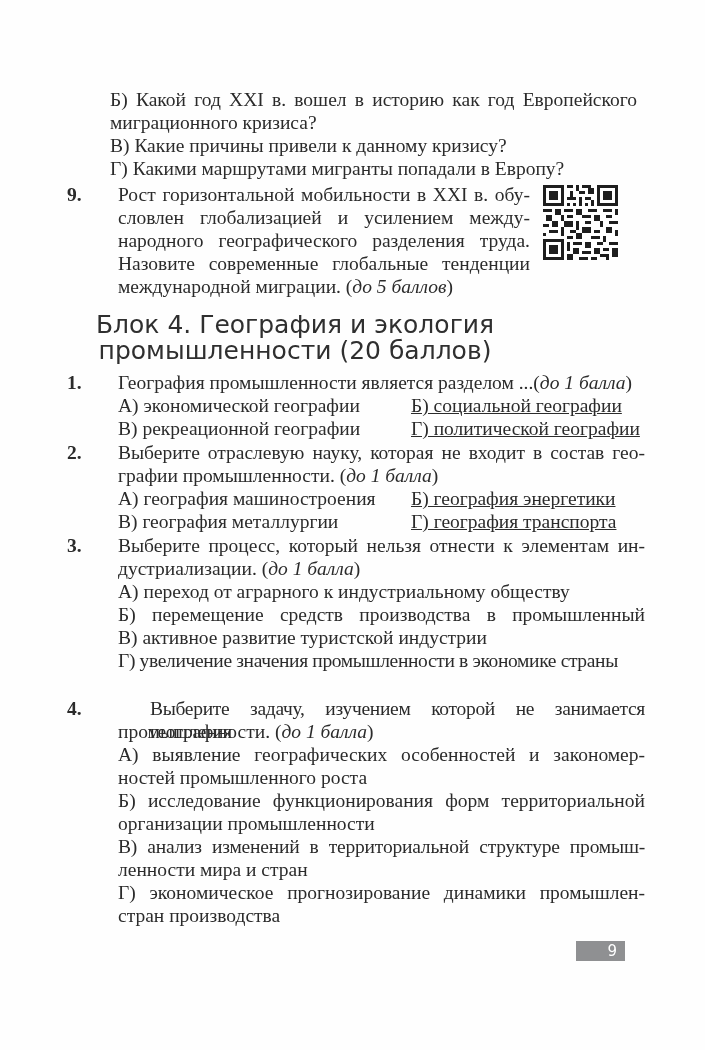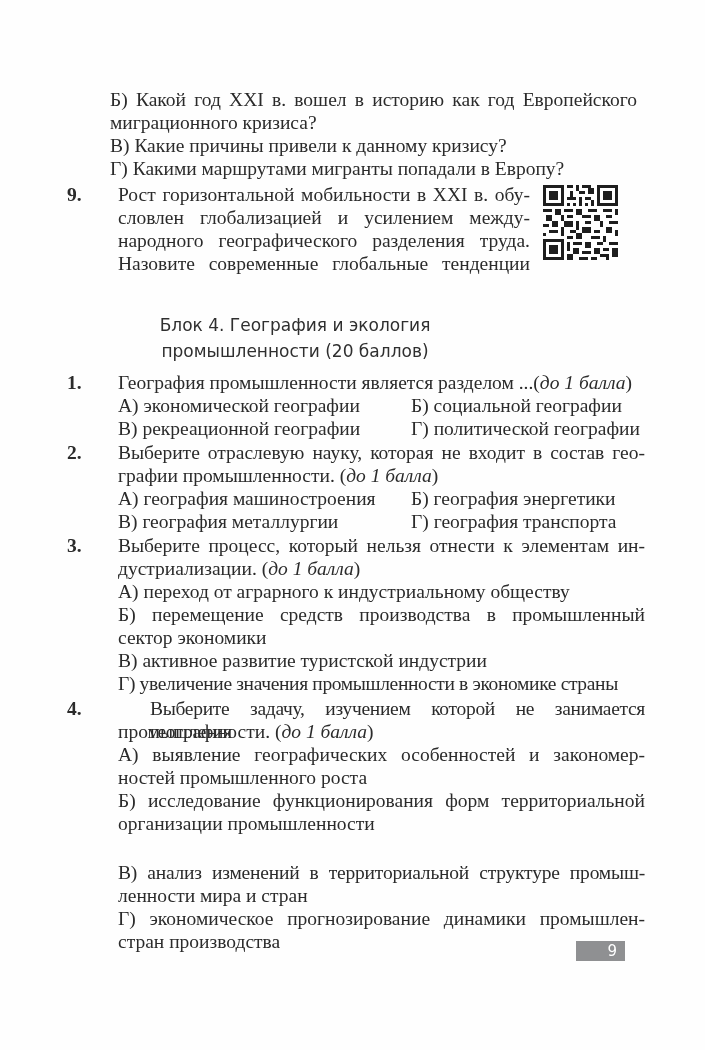--- a/index.html
+++ b/index.html
@@ -18,26 +18,26 @@
     .just { text-align: justify; text-align-last: justify; white-space: normal; }
     .item { position: absolute; left: 67px; width: 560px; }
     .num {
       position: absolute; left: 0; top: 0;
       font-weight: bold; width: 30px;
     }
     .body { position: absolute; left: 51px; width: 527px; }
     .ital { font-style: italic; }
     .row { display: flex; height: 23px; white-space: nowrap; align-items: center; }
     .col1 { width: 293px; }
-    .col2 { flex: 1; }
+    .col2 { flex: 1; text-decoration: underline; }
     .heading {
       position: absolute; left: 0; width: 590px; top: 312px;
       text-align: center;
       font-family: "DejaVu Sans", "Liberation Sans", sans-serif;
-      font-size: 17px; line-height: 26px; color: #2f2f2f;
+      font-size: 25px; line-height: 26px; color: #2f2f2f;
     }
     .qr {
       position: absolute; left: 543px; top: 185px; width: 75px; height: 75px;
     }
     .pagenum {
       position: absolute; left: 576px; top: 941px; width: 49px; height: 20px;
       background: #8f9092; color: #ffffff;
       font-family: "DejaVu Sans", "Liberation Sans", sans-serif;
       font-size: 15px; line-height: 20px; text-align: right; padding-right: 8px;
     }
@@ -54,20 +54,21 @@
     <span class="line">Г) Какими маршрутами мигранты попадали в Европу?</span>
   </div>
 
   <div class="item" style="top:183px;">
     <span class="num">9.</span>
     <div class="body" style="width:412px;">
       <span class="line just">Рост горизонтальной мобильности в XXI в. обу-</span>
       <span class="line just">словлен глобализацией и усилением между-</span>
       <span class="line just">народного географического разделения труда.</span>
       <span class="line just">Назовите современные глобальные тенденции</span>
+      <span class="line"><span>международной миграции.</span> (<span class="ital">до 5 баллов</span>)</span>
     </div>
   </div>
 
   <svg class="qr" viewBox="0 0 25 25" shape-rendering="crispEdges">
     <rect width="25" height="25" fill="#fff"></rect>
     <g fill="#1e1e1e">
 
       <rect x="0" y="0" width="7" height="7"></rect>
         <rect x="1" y="1" width="5" height="5" fill="#fff"></rect>
         <rect x="2" y="2" width="3" height="3"></rect>
@@ -177,36 +178,35 @@
     </div>
   </div>
 
   <div class="item" style="top:534px;">
     <span class="num">3.</span>
     <div class="body">
       <span class="line just">Выберите процесс, который нельзя отнести к элементам ин-</span>
       <span class="line"><span>дустриализации.</span> (<span class="ital">до 1 балла</span>)</span>
       <span class="line">А) переход от аграрного к индустриальному обществу</span>
       <span class="line just">Б) перемещение средств производства в промышленный</span>
-      <span class="line">сектор экономики</span>
       <span class="line">В) активное развитие туристской индустрии</span>
       <span class="line" style="letter-spacing:-0.35px;">Г) увеличение значения промышленности в экономике страны</span>
     </div>
   </div>
 
   <div class="item" style="top:697px;">
     <span class="num">4.</span>
     <div class="body">
       <span class="line just" style="letter-spacing:-0.3px;margin-left:32px;">Выберите задачу, изучением которой не занимается география</span>
       <span class="line"><span>промышленности.</span> (<span class="ital">до 1 балла</span>)</span>
       <span class="line just">А) выявление географических особенностей и закономер-</span>
       <span class="line">ностей промышленного роста</span>
       <span class="line just">Б) исследование функционирования форм территориальной</span>
       <span class="line">организации промышленности</span>
-      <span class="line just" style="letter-spacing:-0.2px;margin-top:26px;">В) анализ изменений в территориальной структуре промыш-</span>
+      <span class="line just" style="letter-spacing:-0.2px;">В) анализ изменений в территориальной структуре промыш-</span>
       <span class="line">ленности мира и стран</span>
       <span class="line just">Г) экономическое прогнозирование динамики промышлен-</span>
       <span class="line">стран производства</span>
     </div>
   </div>
 
   <div class="pagenum">9</div>
 </div>
 
 </body></html>

